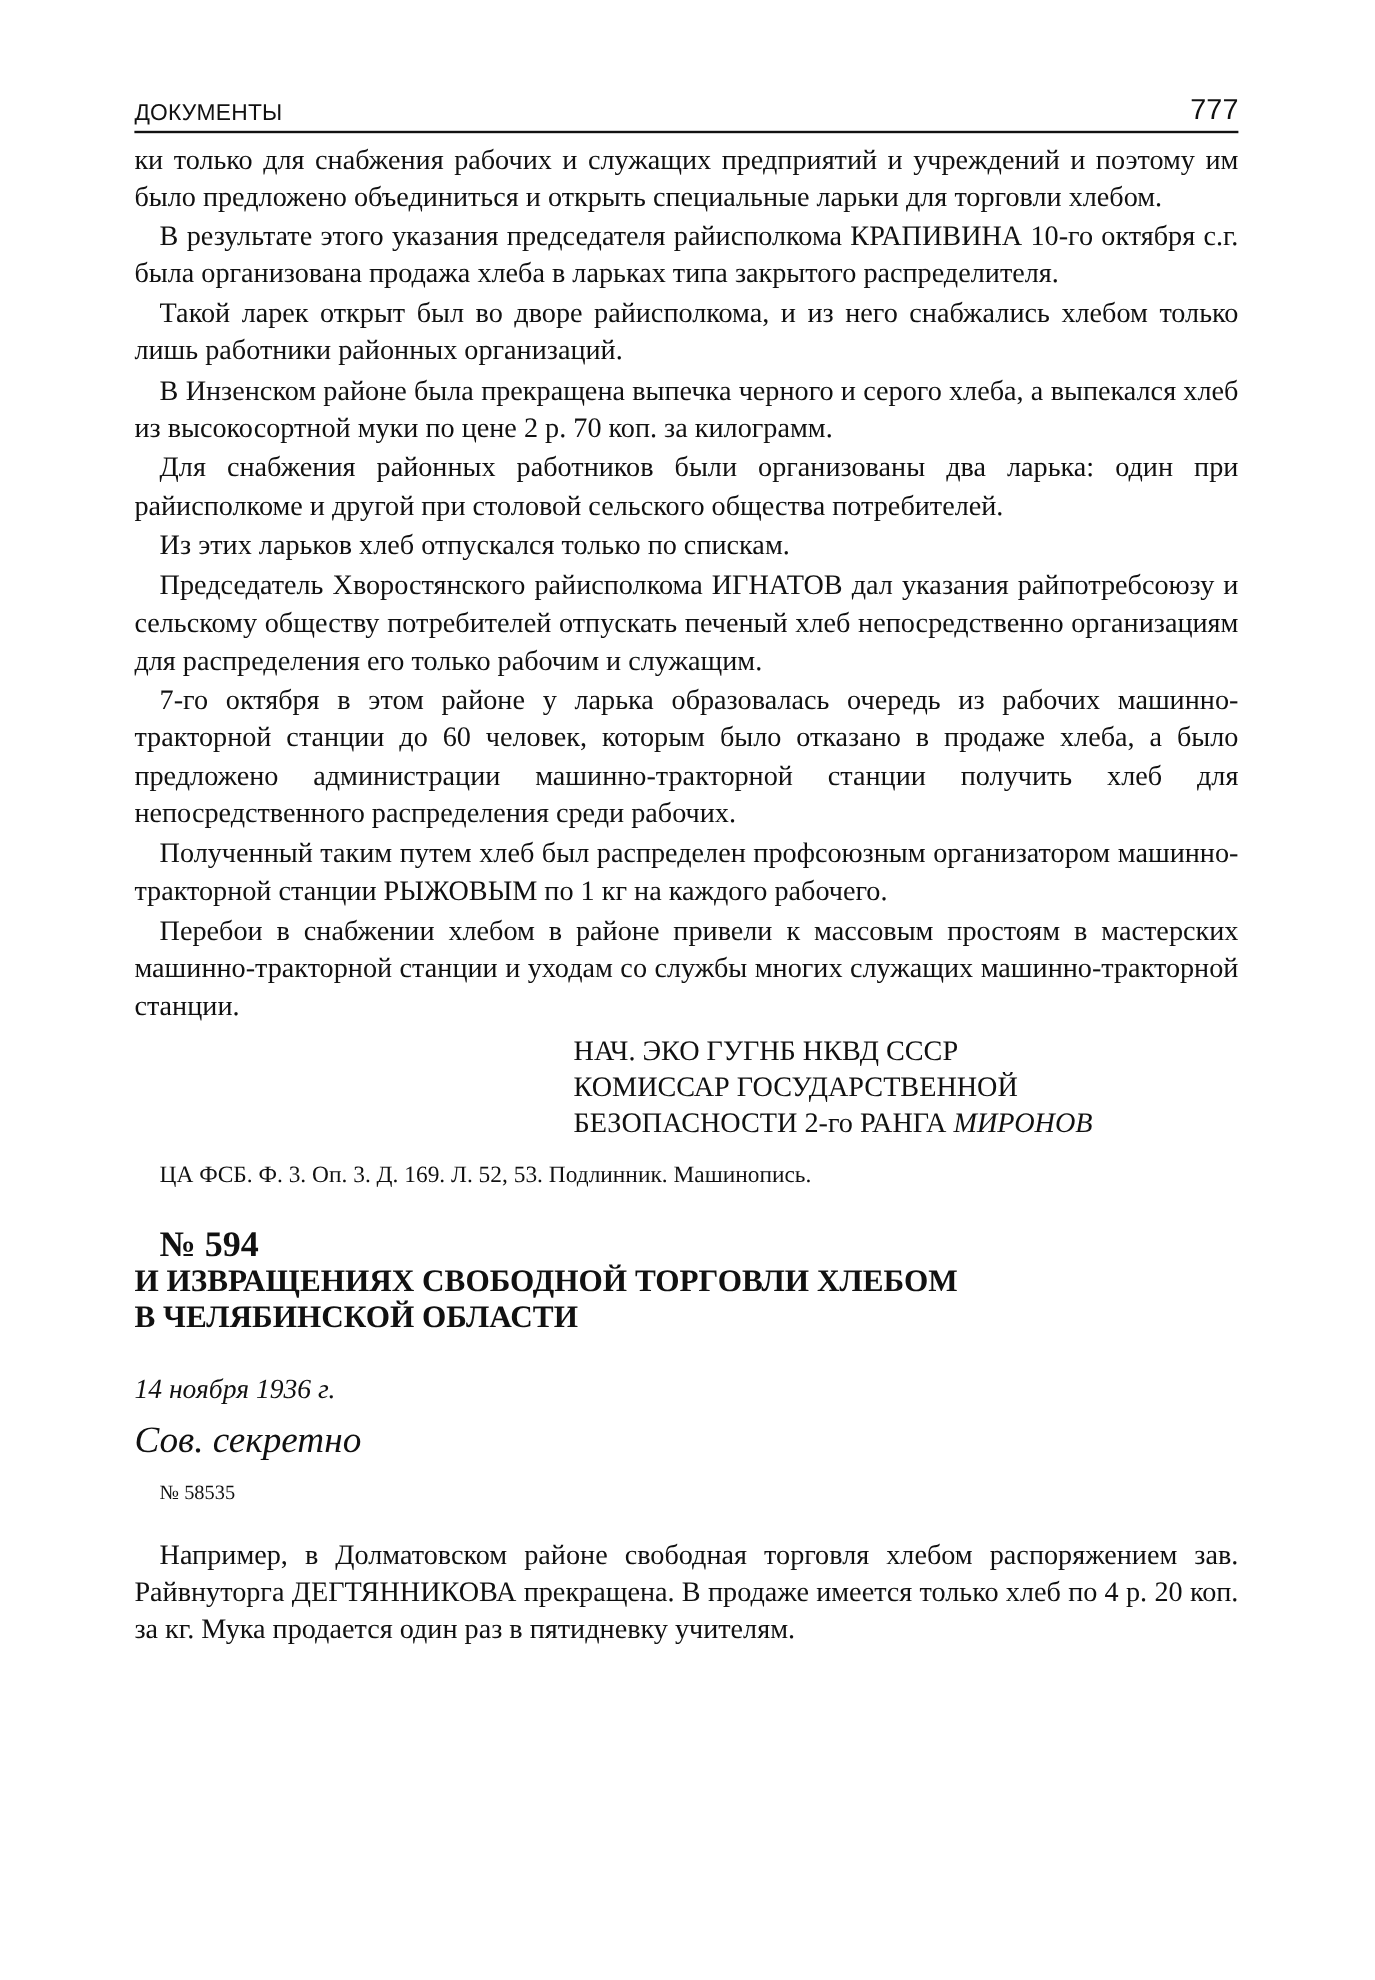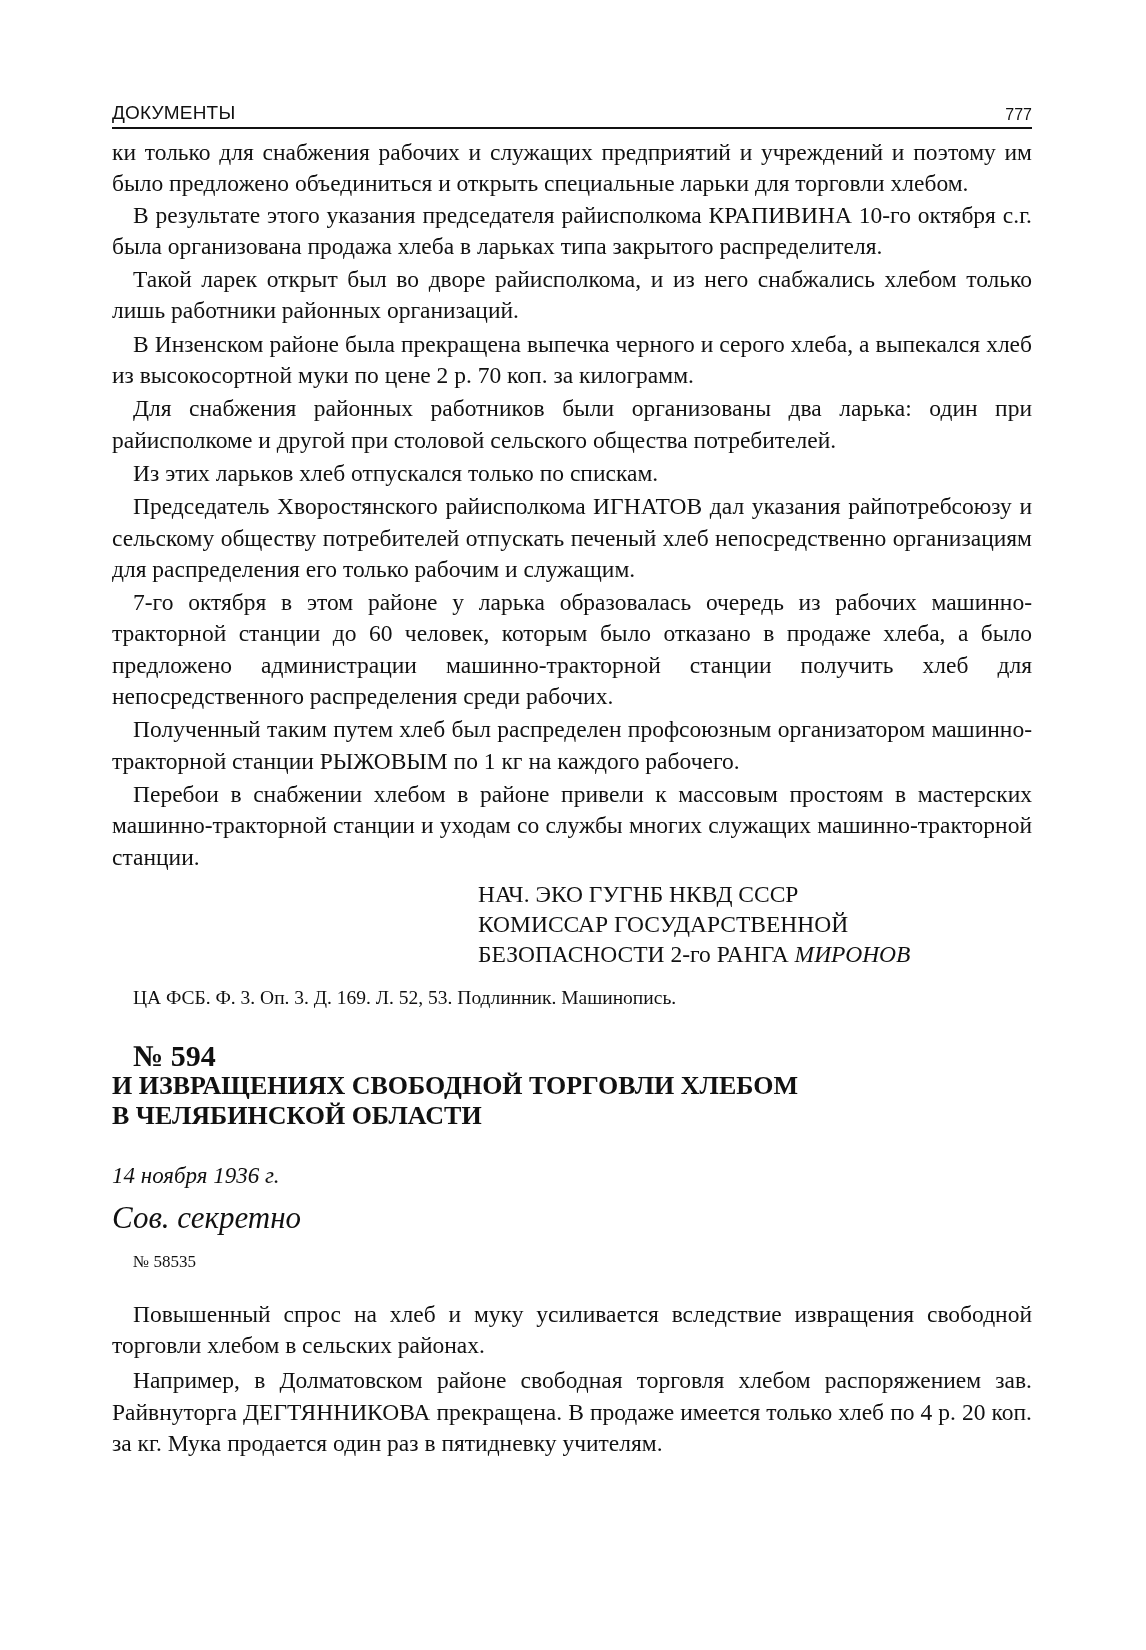--- a/index.html
+++ b/index.html
@@ -1,34 +1,34 @@
 <!DOCTYPE html>
 <html><head>
   <meta charset="utf-8">
   <style>
     html, body { margin: 0; padding: 0; background: #ffffff; }
     body { width: 1146px; height: 1650px; position: relative; overflow: hidden; }
     .page {
-      position: absolute; left: 112px; top: 94px; width: 920px;
+      position: absolute; left: 112px; top: 76px; width: 920px;
       font-family: "Liberation Serif", "DejaVu Serif", serif;
       color: #111111;
     }
     .running-head {
       display: flex; justify-content: space-between; align-items: flex-end;
       border-bottom: 2px solid #111;
       padding-bottom: 3px;
       height: 30px;
     }
     .running-head .section {
       font-family: "Liberation Sans", "DejaVu Sans", sans-serif;
       font-size: 19px; letter-spacing: 0.2px; font-weight: normal;
     }
     .running-head .pageno {
       font-family: "Liberation Sans", "DejaVu Sans", sans-serif;
-      font-size: 16px;
+      font-size: 24px;
       text-align: center;
     }
     .body { margin-top: 8px; font-size: 23.5px; line-height: 31.3px; text-align: justify; }
     .body p { margin: 0; text-indent: 0; }
     .body p.ind { text-indent: 21px; }
     .signature {
       margin-left: 366px; margin-top: 6px;
       font-size: 23.5px; line-height: 30px;
     }
     .signature em { font-style: italic; }
@@ -87,17 +87,16 @@
   <div class="doc-title">
     <div>И ИЗВРАЩЕНИЯХ СВОБОДНОЙ ТОРГОВЛИ ХЛЕБОМ</div>
     <div>В ЧЕЛЯБИНСКОЙ ОБЛАСТИ</div>
   </div>
 
   <div class="date">14 ноября 1936 г.</div>
   <div class="classification">Сов. секретно</div>
   <div class="ref-number">№ 58535</div>
 
   <div class="body2">
-    <p>Повышенный спрос на хлеб и муку усиливается вследствие извращения свободной торговли хлебом в сельских районах.</p>
     <p>Например, в Долматовском районе свободная торговля хлебом распоряжением зав. Райвнуторга ДЕГТЯННИКОВА прекращена. В продаже имеется только хлеб по 4 р. 20 коп. за кг. Мука продается один раз в пятидневку учителям.</p>
   </div>
 
 </div>
 
 </body></html>

